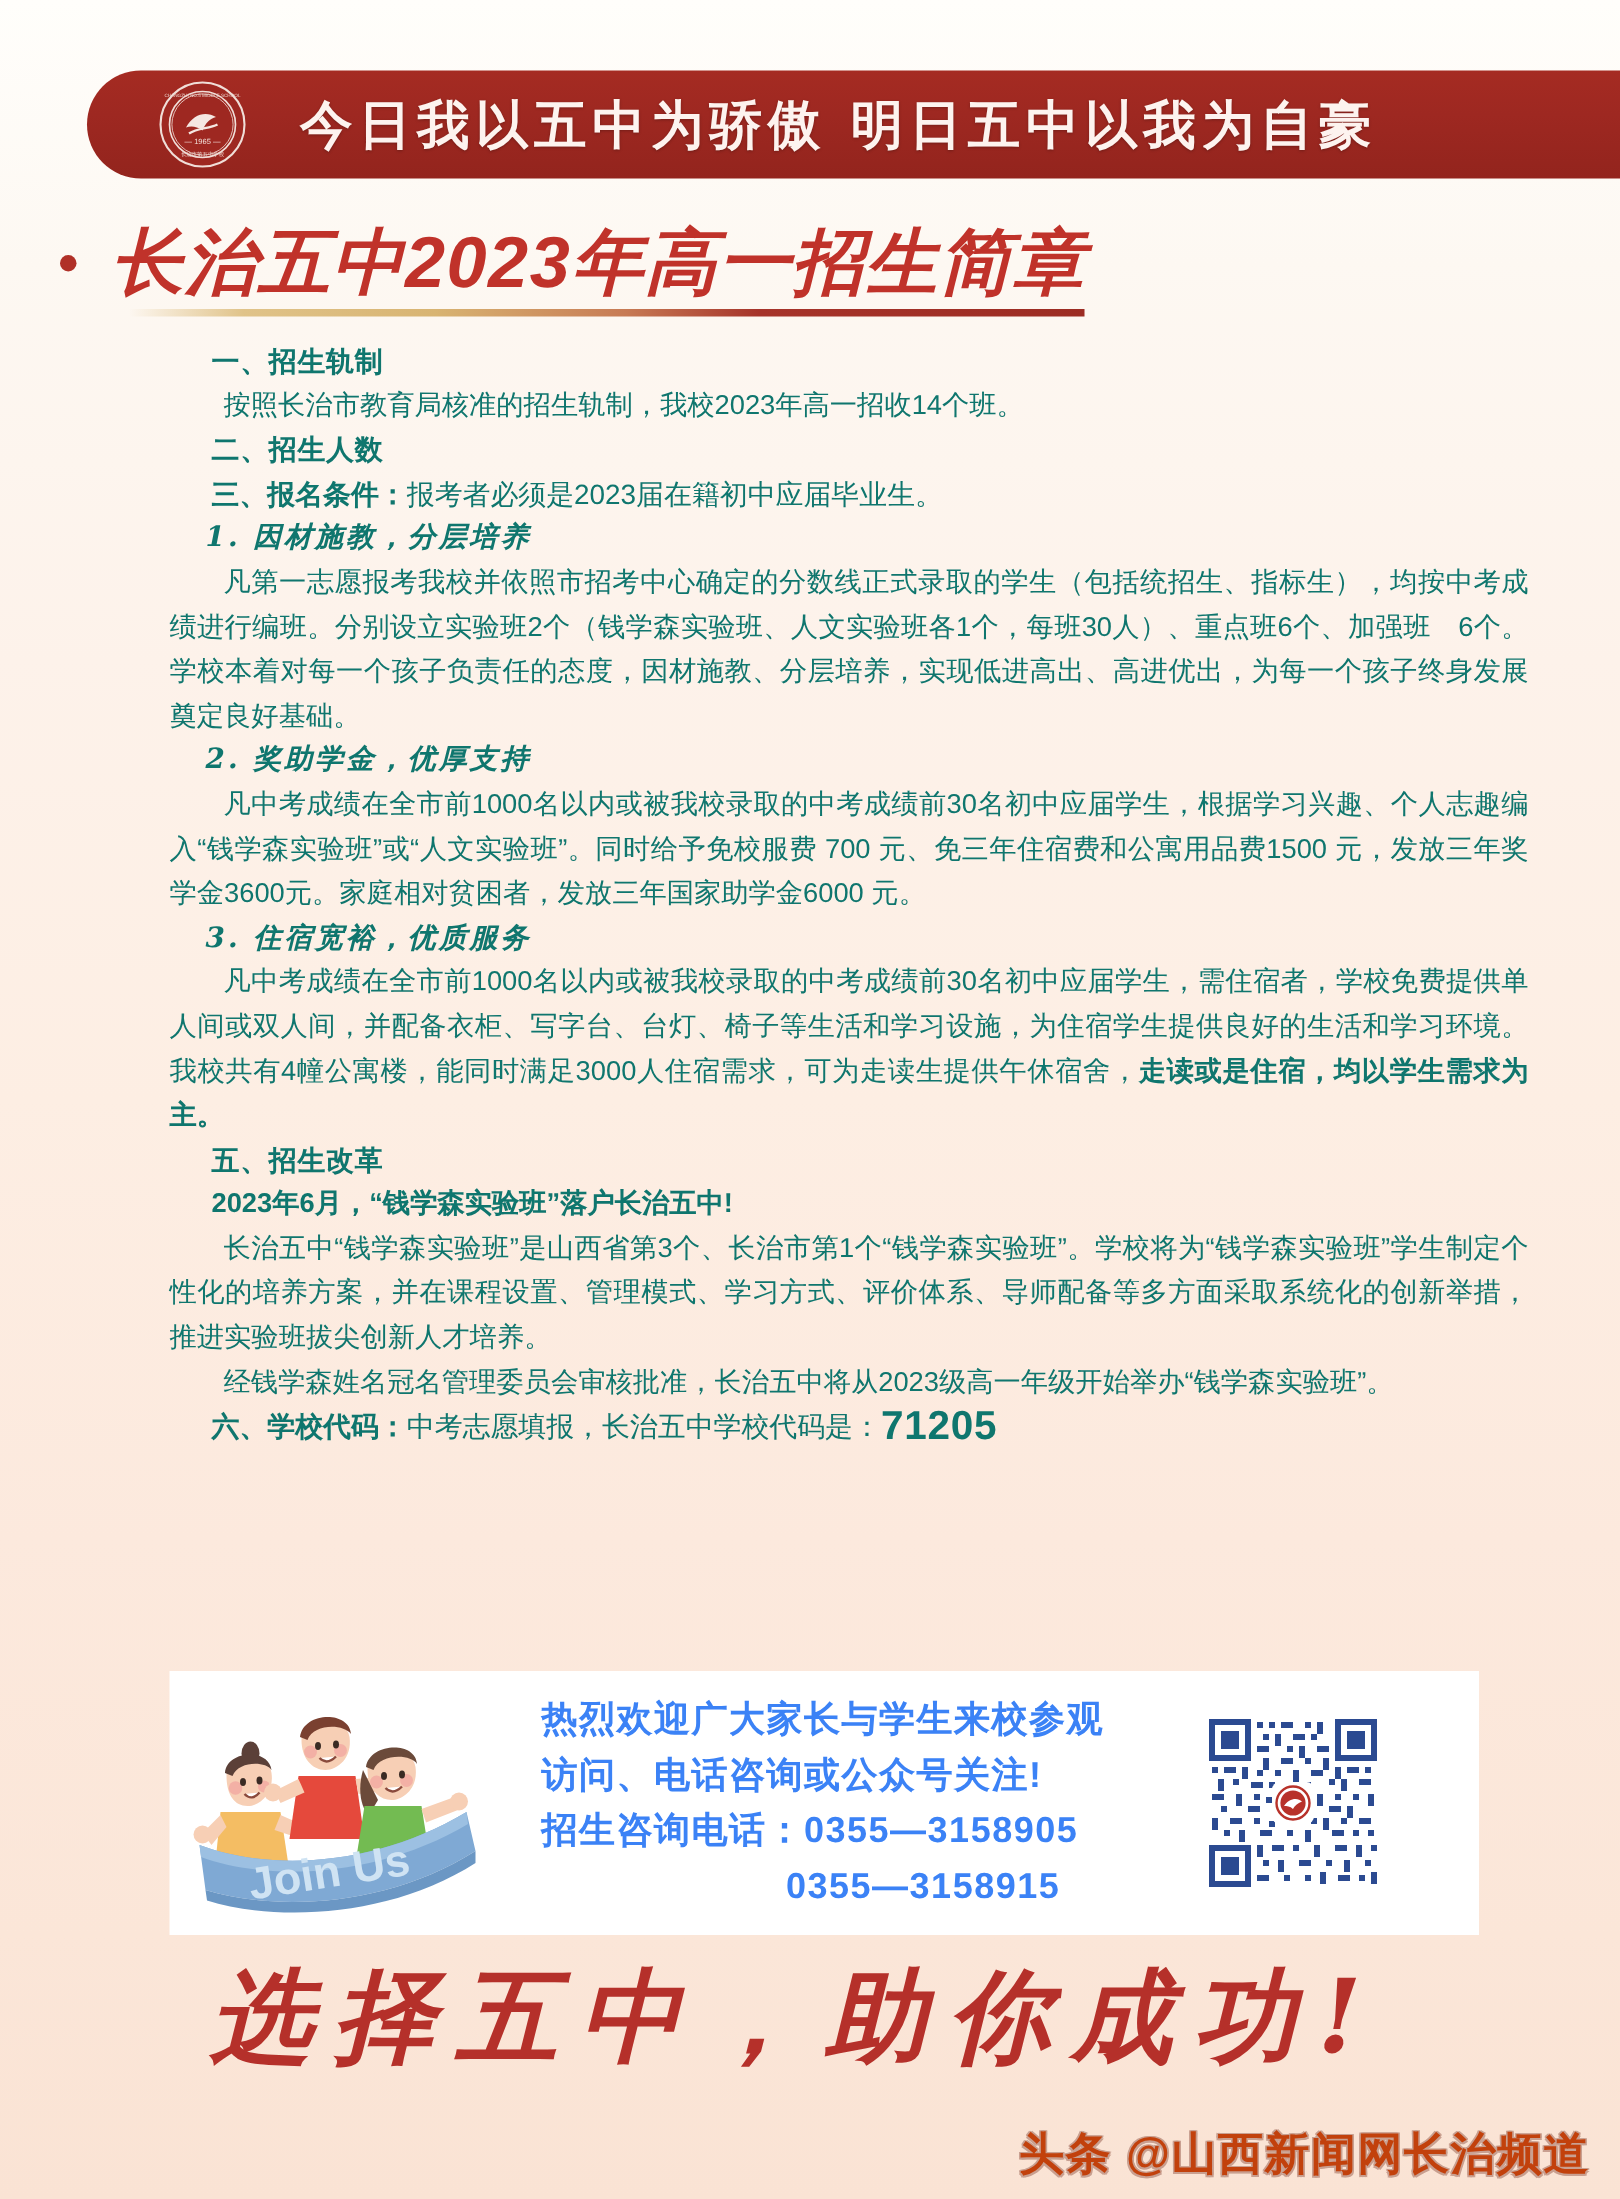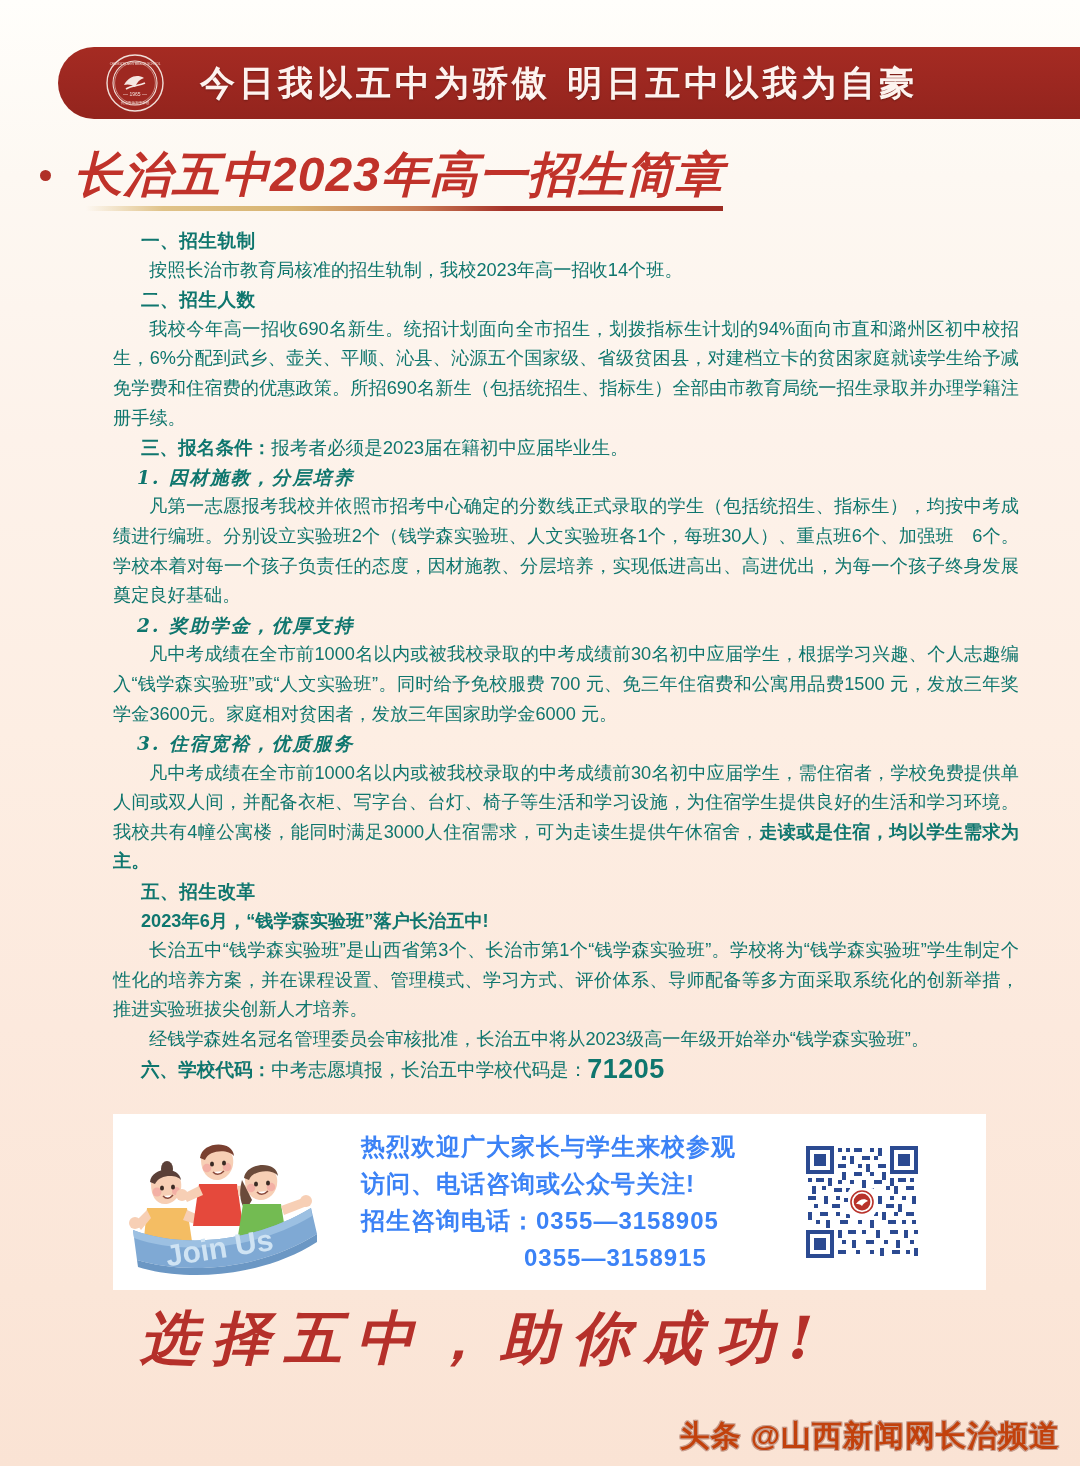--- a/index.html
+++ b/index.html
@@ -183,21 +183,21 @@
     position: relative;
     background: #fff;
   }
 
   
   .slogan {
     position: absolute;
     left: 140px;
     top: 1300px;
     width: 820px;
-    font-size: 58px;
+    font-size: 68px;
     font-weight: bold;
     font-style: italic;
     color: #b5302a;
     letter-spacing: 14px;
     font-family: "DejaVu Serif", "Liberation Serif", serif;
     white-space: nowrap;
   }
 
   
   .watermark {
@@ -241,21 +241,20 @@
   <span class="page-title">长治五中2023年高一招生简章</span>
 </div>
 <div class="title-rule"></div>
 
 <div class="content">
 
   <p class="sec-head">一、招生轨制</p>
   <p class="para">按照长治市教育局核准的招生轨制，我校2023年高一招收14个班。</p>
 
   <p class="sec-head">二、招生人数</p>
-  <p class="para">我校今年高一招收690名新生。统招计划面向全市招生，划拨指标生计划的94%面向市直和潞州区初中校招生，6%分配到武乡、壶关、平顺、沁县、沁源五个国家级、省级贫困县，对建档立卡的贫困家庭就读学生给予减免学费和住宿费的优惠政策。所招690名新生（包括统招生、指标生）全部由市教育局统一招生录取并办理学籍注册手续。</p>
 
   <p class="sec-head-inline"><span>三、报名条件：</span><span class="rest">报考者必须是2023届在籍初中应届毕业生。</span></p>
 
 
   <p class="sub-head">1. 因材施教，分层培养</p>
   <p class="para">凡第一志愿报考我校并依照市招考中心确定的分数线正式录取的学生（包括统招生、指标生），均按中考成绩进行编班。分别设立实验班2个（钱学森实验班、人文实验班各1个，每班30人）、重点班6个、加强班　6个。学校本着对每一个孩子负责任的态度，因材施教、分层培养，实现低进高出、高进优出，为每一个孩子终身发展奠定良好基础。</p>
 
   <p class="sub-head">2. 奖助学金，优厚支持</p>
   <p class="para">凡中考成绩在全市前1000名以内或被我校录取的中考成绩前30名初中应届学生，根据学习兴趣、个人志趣编入“钱学森实验班”或“人文实验班”。同时给予免校服费 700 元、免三年住宿费和公寓用品费1500 元，发放三年奖学金3600元。家庭相对贫困者，发放三年国家助学金6000 元。</p>
 

